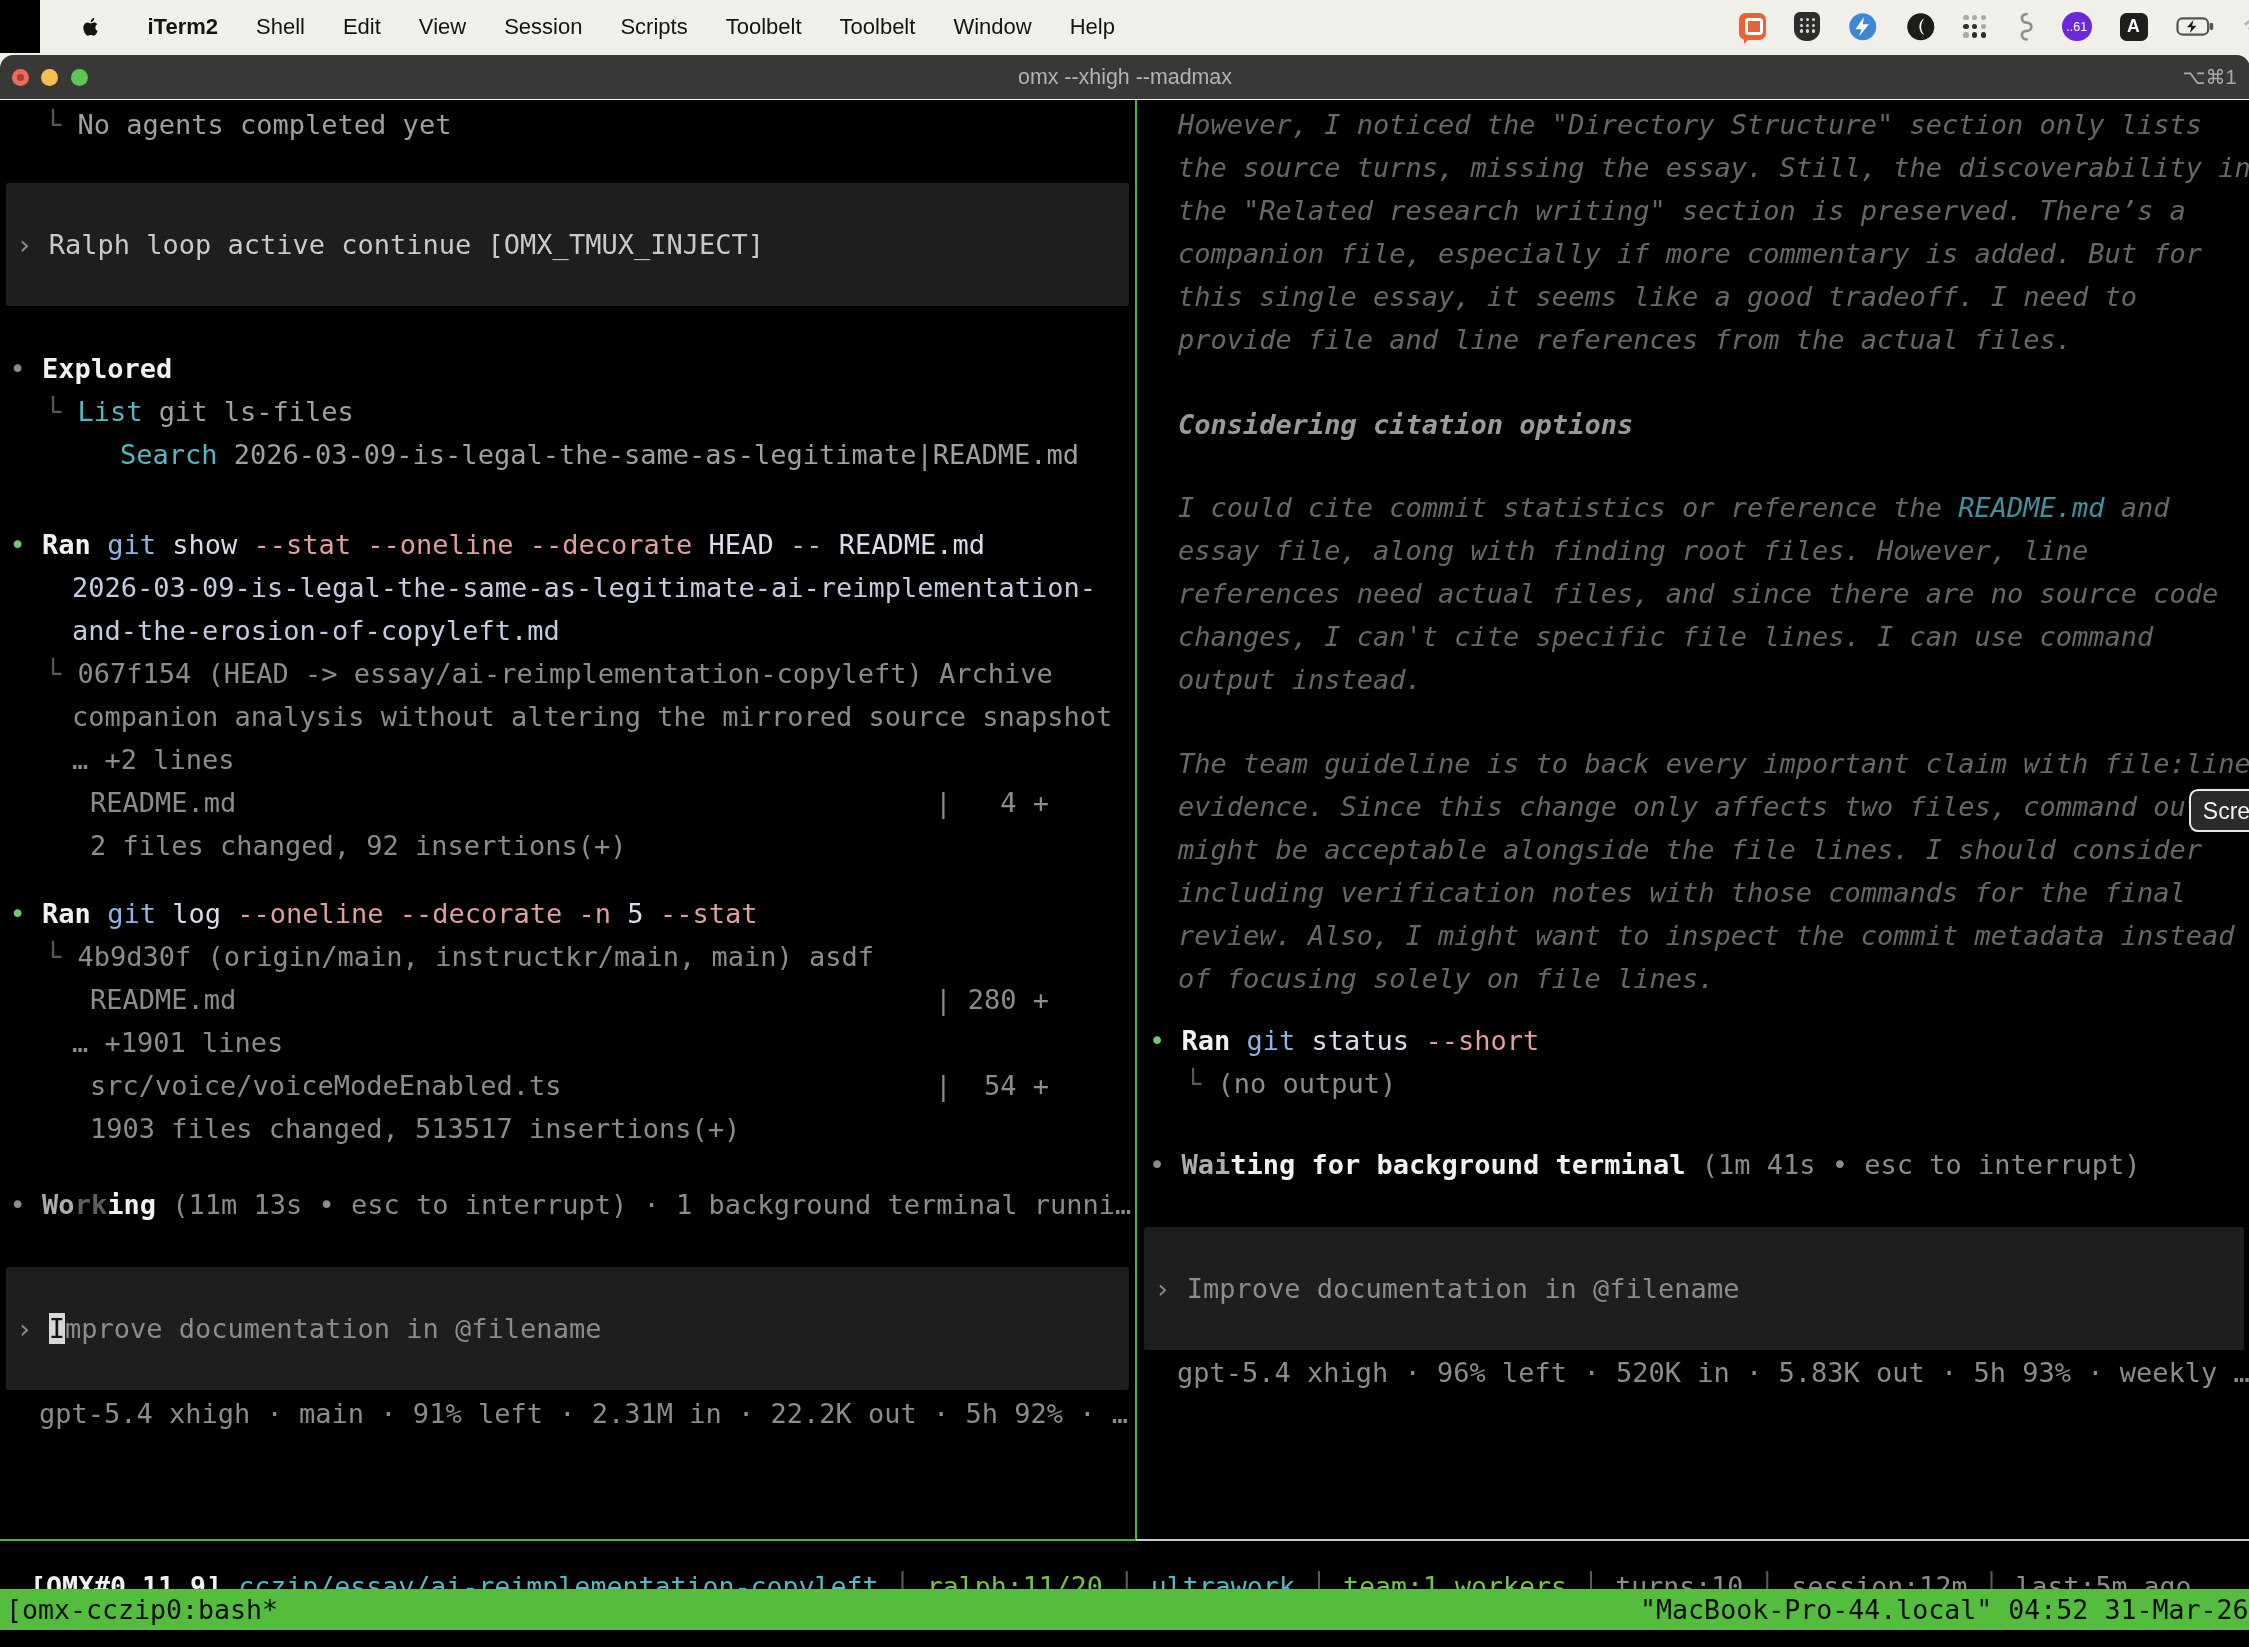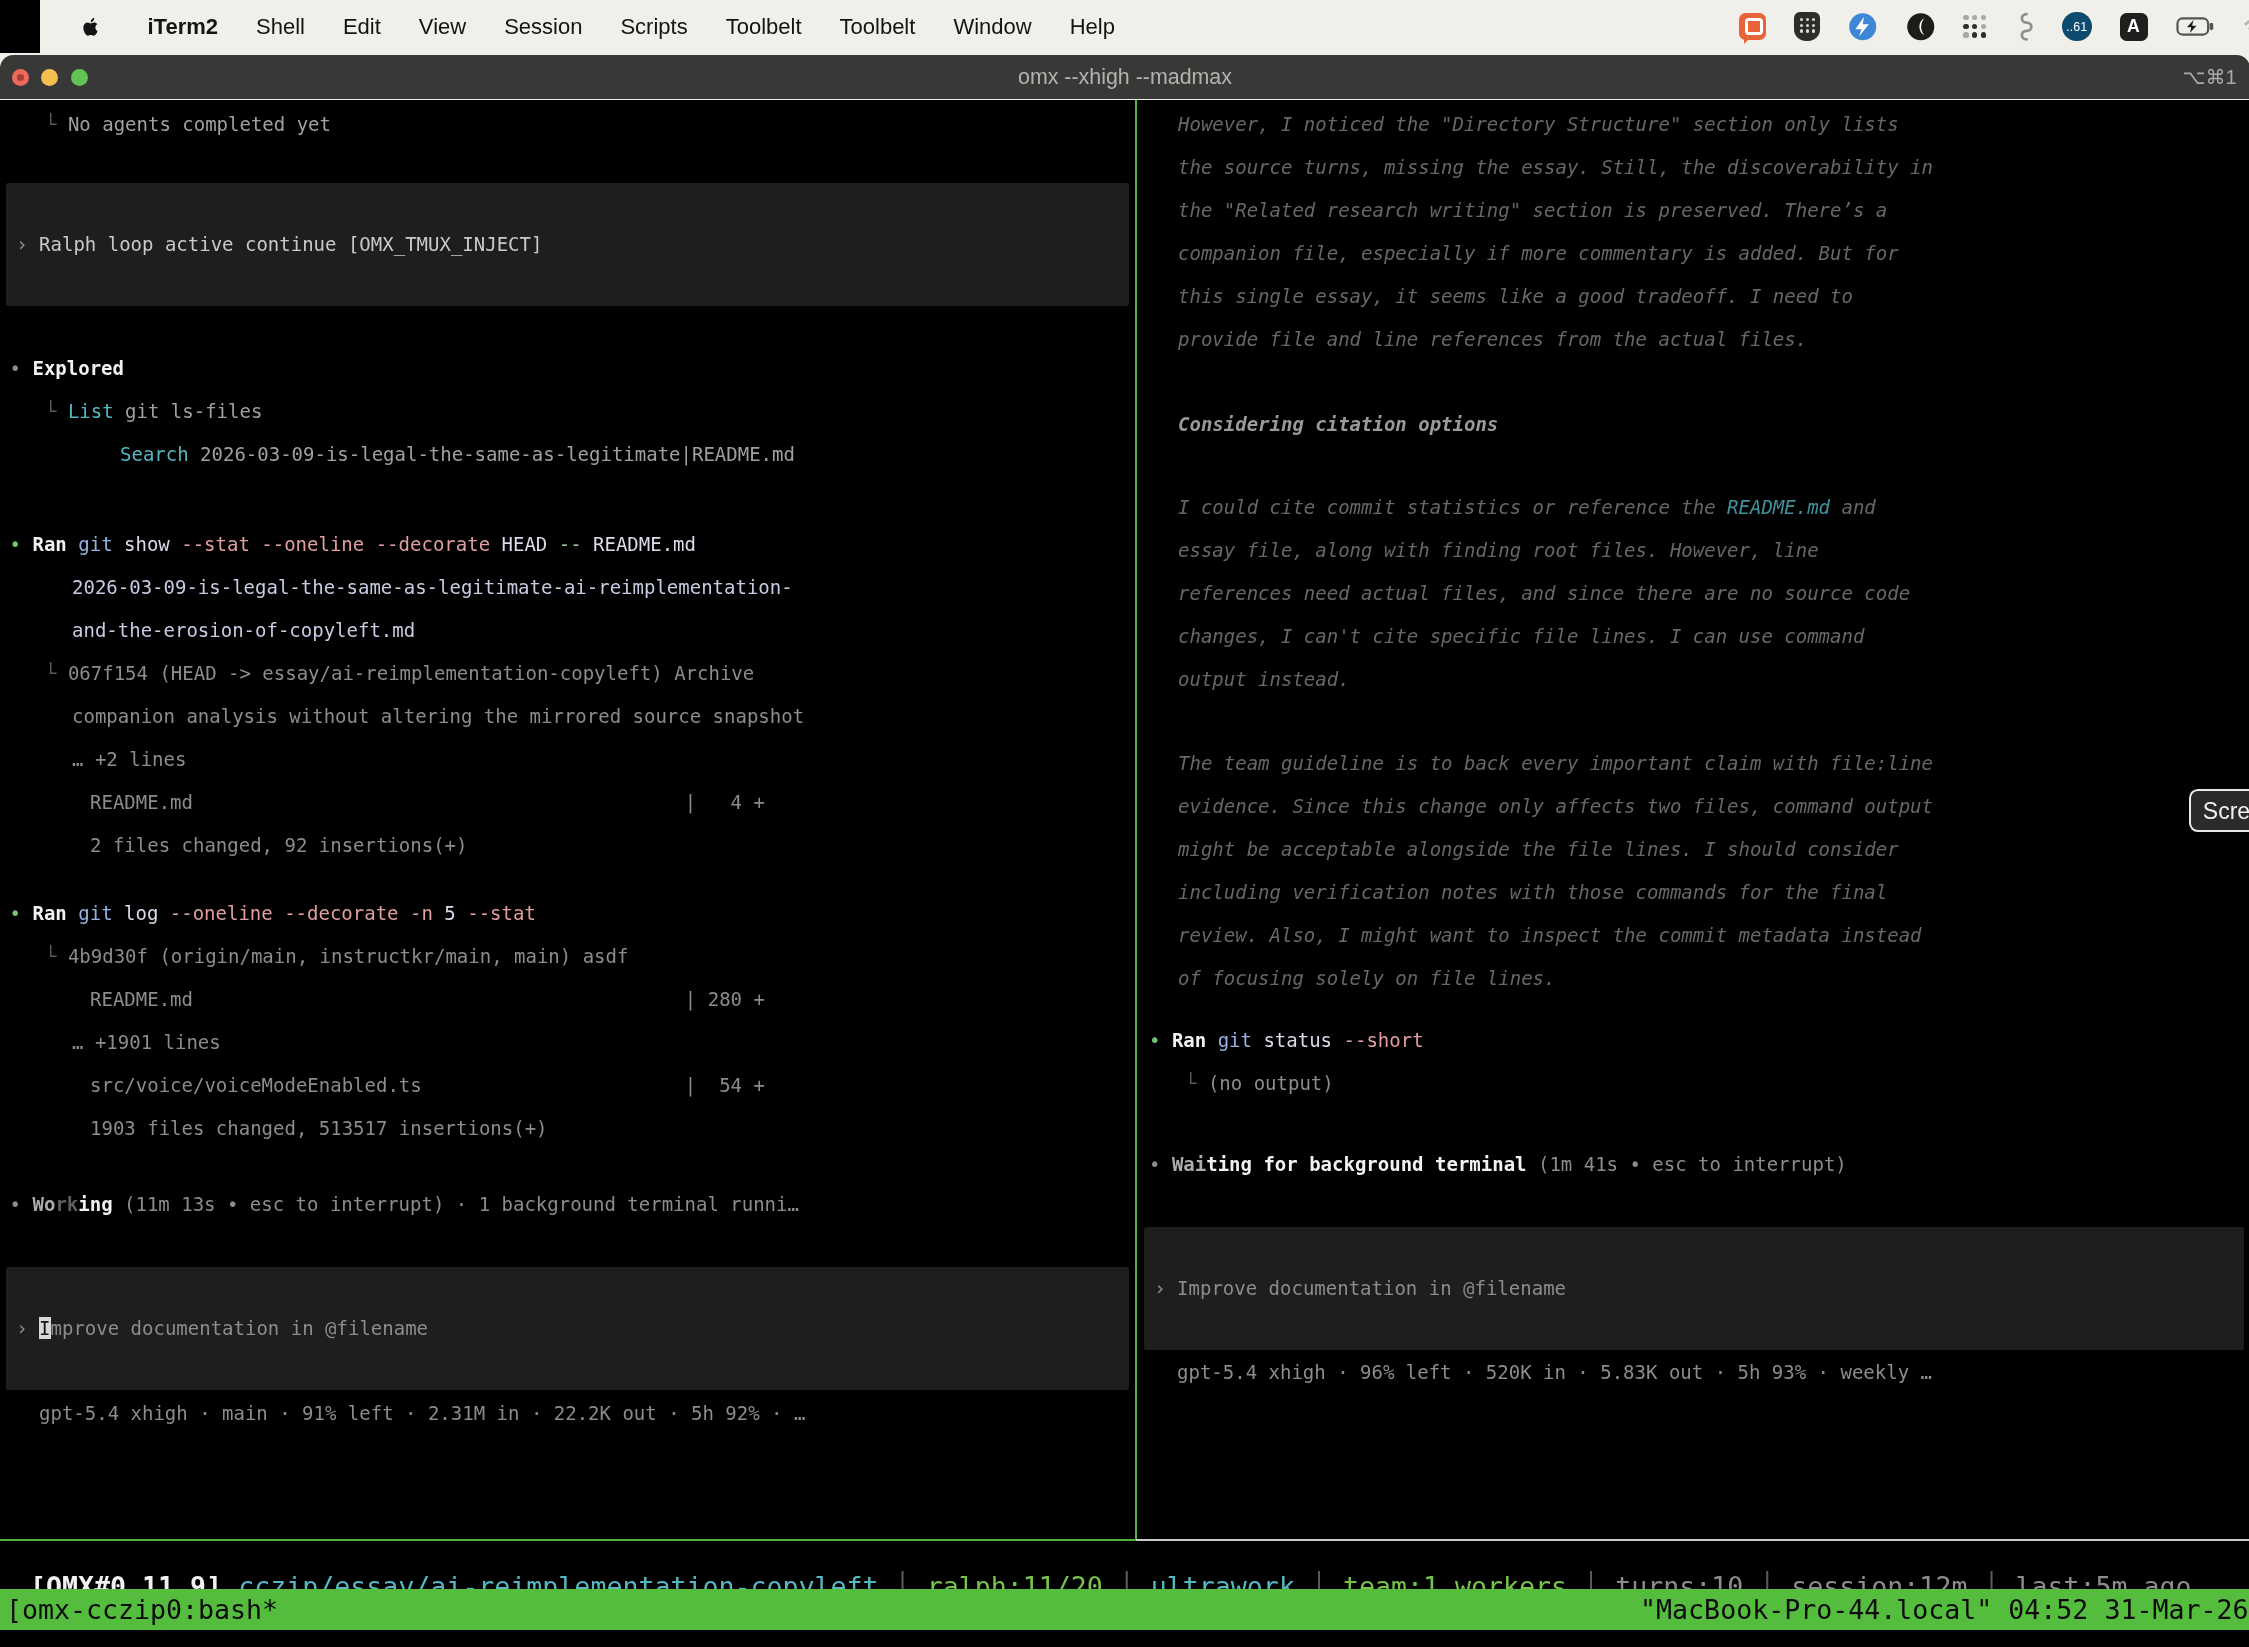--- a/index.html
+++ b/index.html
@@ -36,21 +36,21 @@
     text-align:center;color:#b3b3b1;font-size:21.4px;
   }
   #window-shortcut{position:absolute;top:0;right:13.3px;height:44px;line-height:44px;color:#a9a9a7;font-size:20px;}
   
   #terminal{position:absolute;top:100px;left:0;width:2250px;height:1548px;background:#000;}
   .pane{position:absolute;top:0;padding-top:3px;}
   #left-pane{left:0;width:1135px;}
   #right-pane{left:1138px;width:1112px;}
   .line{
     height:43px;line-height:43px;white-space:pre;
-    font-size:19px;color:#a0a0a0;overflow:hidden;
+    font-size:27px;color:#a0a0a0;overflow:hidden;
   }
   .line.it{font-style:italic;}
   .tbox{background:#1e1e1e;margin:0 5.9px;border-radius:2.2px;display:flex;align-items:center;}
   .tbox .line{flex:1;}
   .gap{width:100%;}
   
   .s-wht{color:#f1f1f1;font-weight:700}
   .s-txt{color:#a0a0a0}
   .s-txt3{color:#c9c9c9}
   .s-dim{color:#8c8c8c}
@@ -159,21 +159,21 @@
           <i style="position:absolute;left:8.9px;top:17.7px;width:5.2px;height:5.2px;border-radius:50%;background:#2e2e2c"></i>
           <i style="position:absolute;left:17.7px;top:17.7px;width:5.2px;height:5.2px;border-radius:50%;background:#2e2e2c"></i>
         </div>
       </span>
       <span class="sic">
         <svg width="19" height="29.5" viewBox="0 0 16 28">
           <path d="M10 2 c-6 0 -6 8 0 8 c6 0 6 8 0 8 c-6 0 -6 8 0 8" stroke="#8f8f8b" stroke-width="2.6" fill="none" stroke-linecap="round"></path>
         </svg>
       </span>
       <span class="sic">
-        <div style="width:29.5px;height:29.5px;border-radius:50%;background:#0c4a6e;color:#fff;font-family:'Liberation Sans',sans-serif;font-size:12.5px;display:flex;align-items:center;justify-content:center">..61</div>
+        <div style="width:29.5px;height:29.5px;border-radius:50%;background:#6d28d9;color:#fff;font-family:'Liberation Sans',sans-serif;font-size:12.5px;display:flex;align-items:center;justify-content:center">..61</div>
       </span>
       <span class="sic">
         <div style="width:28px;height:28px;border-radius:6.6px;background:#1f1f1d;color:#fff;font-family:'Liberation Sans',sans-serif;font-weight:700;font-size:17.7px;display:flex;align-items:center;justify-content:center">A</div>
       </span>
       <span class="sic">
         <svg width="38" height="19" viewBox="0 0 52 26">
           <rect x="2" y="2" width="42" height="22" rx="7" fill="none" stroke="#55554f" stroke-width="3"></rect>
           <rect x="46" y="8" width="5" height="10" rx="2.5" fill="#55554f"></rect>
           <polygon points="24,4 15,14 21,14 19,22 28,12 22,12" fill="#1c1c1a"></polygon>
         </svg>

